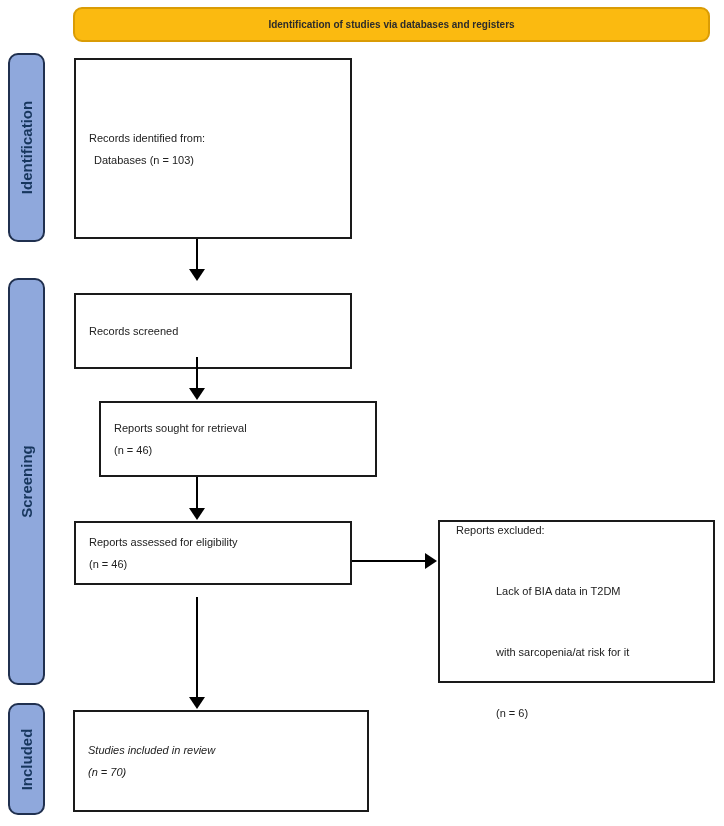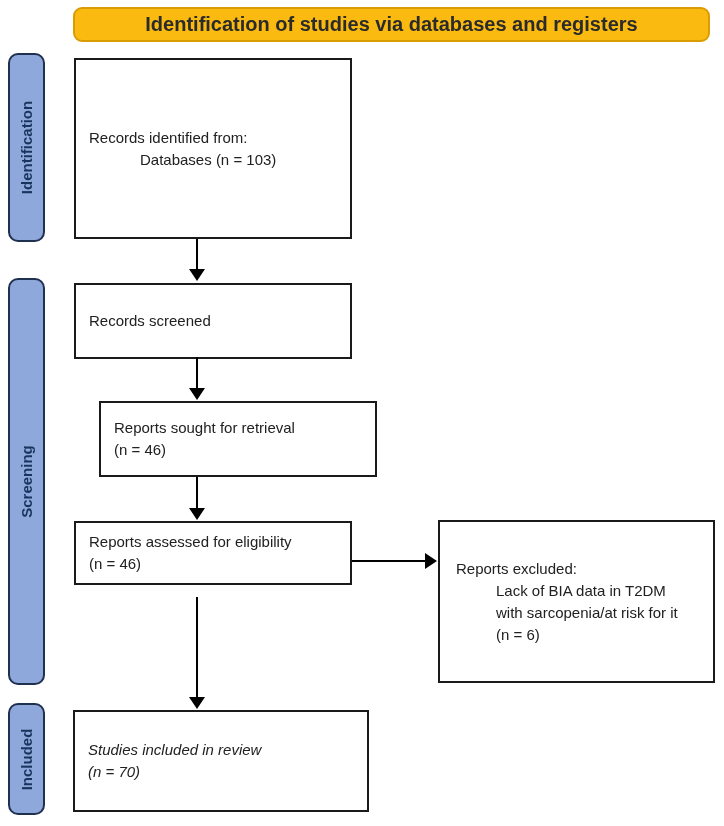--- a/index.html
+++ b/index.html
@@ -18,21 +18,21 @@
     position: absolute;
     left: 73px; top: 7px;
     width: 637px; height: 35px;
     box-sizing: border-box;
     background: var(--banner-fill, #FBBA10);
     border: 2px solid var(--banner-border, #DA9C05);
     border-radius: 9px;
     display: flex; align-items: center; justify-content: center;
   }
   .banner span {
-    font-size: 20px; font-weight: bold;
+    font-size: 10px; font-weight: bold;
     color: var(--banner-text, #2B2B2B);
   }
 
   
   .stage {
     position: absolute;
     left: 8px; width: 37px;
     box-sizing: border-box;
     background: var(--stage-fill, #8FA8DC);
     border: 2px solid var(--stage-border, #20304F);
@@ -49,31 +49,31 @@
   .stage-screening     { top: 278px; height: 407px; }
   .stage-included      { top: 703px; height: 112px; }
 
   
   .box {
     position: absolute;
     box-sizing: border-box;
     background: var(--box-fill, #fff);
     border: 2px solid var(--box-border, #1A1A1A);
     display: flex; flex-direction: column; justify-content: center;
-    font-size: 15px; line-height: 22px;
+    font-size: 11px; line-height: 22px;
   }
   .box .line { padding-left: 13px; }
-  .box .line.indent { padding-left: 64px; }
+  .box .line.indent { padding-left: 18px; }
 
   .box-records-identified { left: 74px;  top: 58px;  width: 278px; height: 181px; }
-  .box-records-screened   { left: 74px;  top: 283px; width: 278px; height: 76px; }
+  .box-records-screened   { left: 74px;  top: 293px; width: 278px; height: 76px; }
   .box-reports-sought     { left: 74px;  top: 401px; width: 278px; height: 76px; margin-left: 25px; }
   .box-reports-assessed   { left: 74px;  top: 521px; width: 278px; height: 64px; }
   .box-reports-excluded   { left: 438px; top: 520px; width: 277px; height: 163px; }
-  .box-reports-excluded .line { padding-left: 16px; }
+  .box-reports-excluded .line { padding-left: 16px; margin-top: 39px; }
   .box-reports-excluded .line.indent { padding-left: 56px; }
   .box-studies-included   { left: 73px;  top: 710px; width: 296px; height: 102px; font-style: italic; }
 
   
   .arrow-line-v {
     position: absolute; width: 2px;
     background: var(--arrow, #000);
   }
   .arrow-line-h {
     position: absolute; height: 2px;

